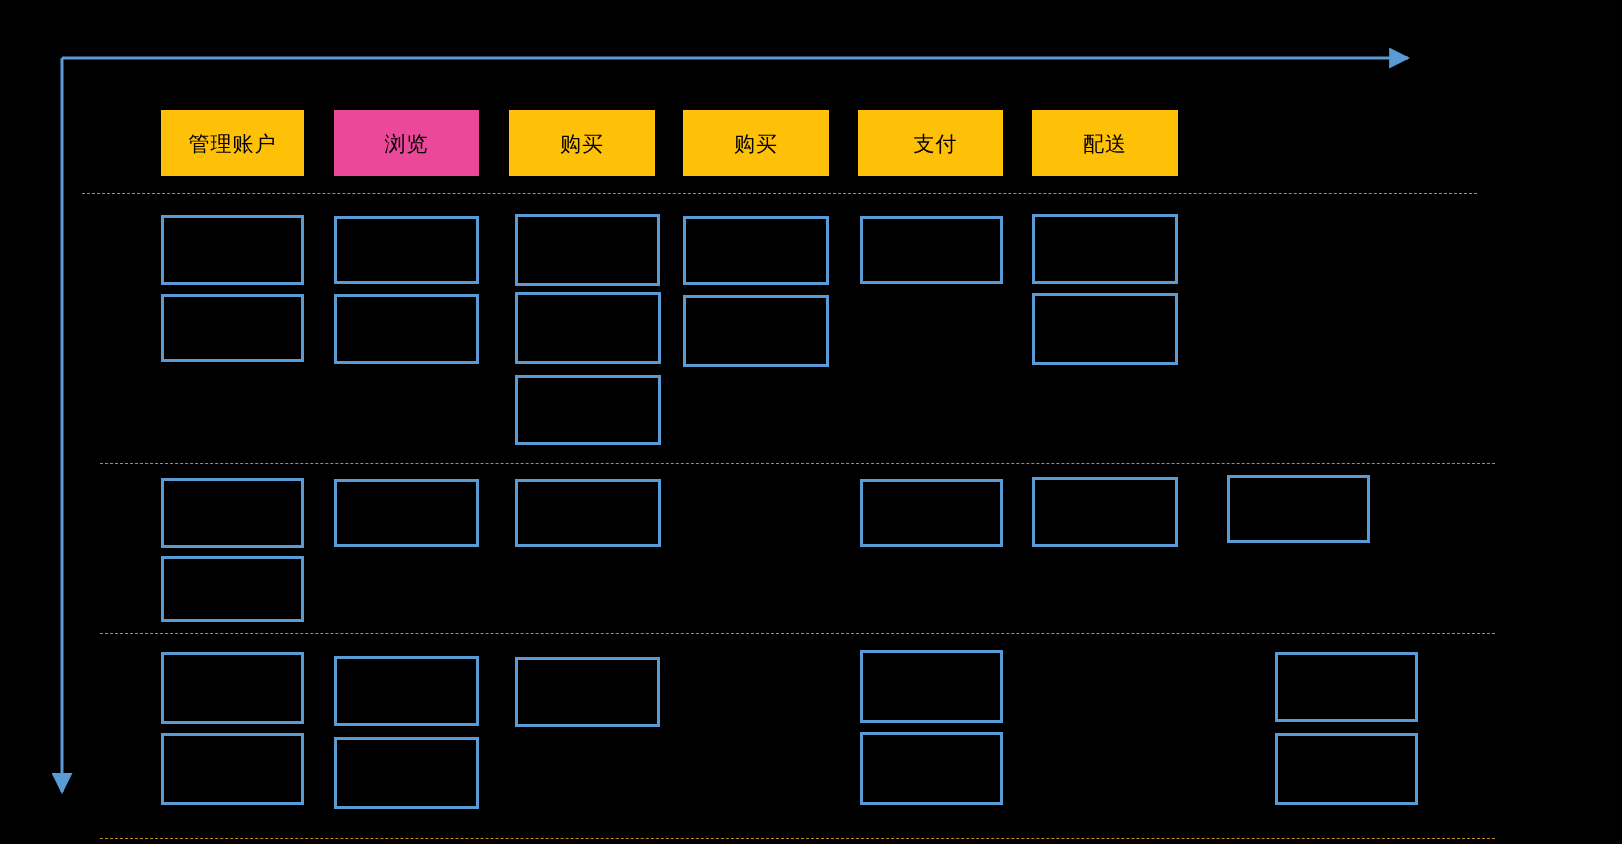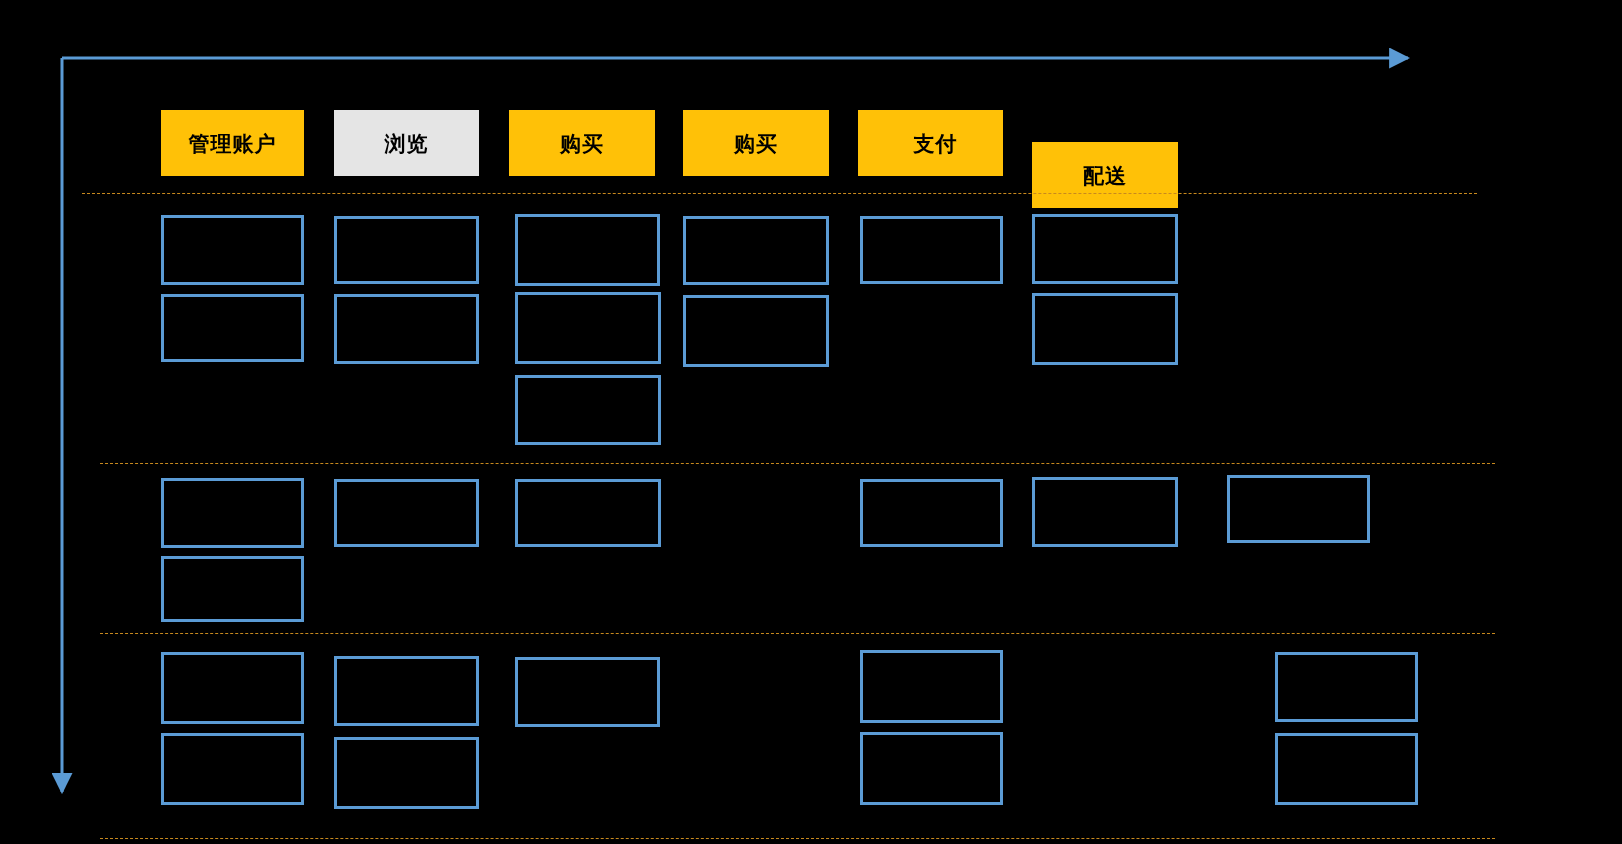--- a/index.html
+++ b/index.html
@@ -10,21 +10,20 @@
     width: 1622px; height: 844px;
     position: relative;
     overflow: hidden;
     font-family: "Liberation Sans", "DejaVu Sans", sans-serif;
   }
   #stage {
     position: absolute;
     left: 0; top: 0;
     width: 1622px; height: 844px;
     background: #000000;
-    font-weight: bold;
   }
 
   
   .axis-svg {
     position: absolute;
     left: 0; top: 0;
     width: 1622px; height: 844px;
     pointer-events: none;
   }
 
@@ -70,33 +69,33 @@
         <path d="M 0 0 L 10 5 L 0 10 z" fill="#5B9BD5"></path>
       </marker>
     </defs>
     <line x1="62" y1="58" x2="1408" y2="58" stroke="#5B9BD5" stroke-width="3" marker-end="url(#arrow-right)"></line>
     <line x1="62" y1="58" x2="62" y2="792" stroke="#5B9BD5" stroke-width="3" marker-end="url(#arrow-down)"></line>
   </svg>
 
   <div class="stage-header" style="left:161px; top:110px; width:143px; height:66px; background:#FFC107;">
     <span>管理账户</span>
   </div>
-  <div class="stage-header" style="left:334px; top:110px; width:145px; height:66px; background:#e5e5e5;">
+  <div class="stage-header" style="left:334px; top:110px; width:145px; height:66px; background:#ec4899;">
     <span>浏览</span>
   </div>
   <div class="stage-header" style="left:509px; top:110px; width:146px; height:66px; background:#FFC107;">
     <span>购买</span>
   </div>
   <div class="stage-header" style="left:683px; top:110px; width:146px; height:66px; background:#FFC107;">
     <span>购买</span>
   </div>
   <div class="stage-header" style="left:858px; top:110px; width:145px; height:66px; background:#FFC107;padding-left:10px;">
     <span>支付</span>
   </div>
-  <div class="stage-header" style="left:1032px; top:110px; width:146px; height:66px; background:#FFC107;margin-top:32px;">
+  <div class="stage-header" style="left:1032px; top:110px; width:146px; height:66px; background:#FFC107;">
     <span>配送</span>
   </div>
 
   <div class="band-divider" style="left:82px; top:193px; width:1395px;"></div>
   <div class="band-divider" style="left:100px; top:463px; width:1395px;"></div>
   <div class="band-divider" style="left:100px; top:633px; width:1395px;"></div>
   <div class="band-divider" style="left:100px; top:838px; width:1395px;"></div>
 
   <div class="card" style="left:161px; top:215px; width:143px; height:70px;"></div>
   <div class="card" style="left:334px; top:216px; width:145px; height:68px;"></div>

